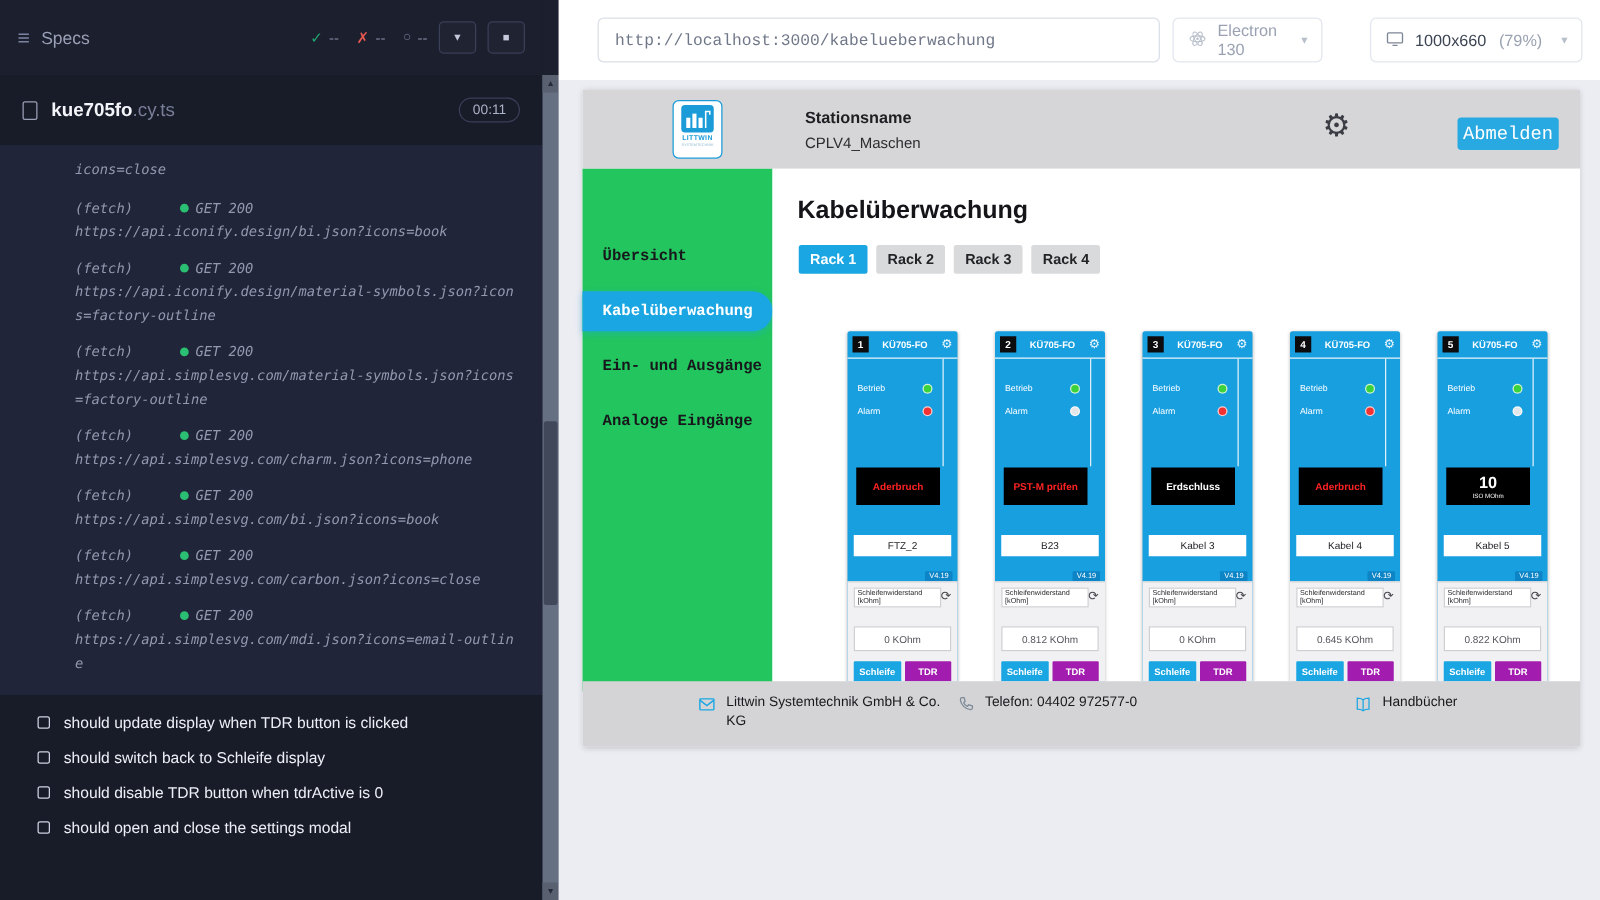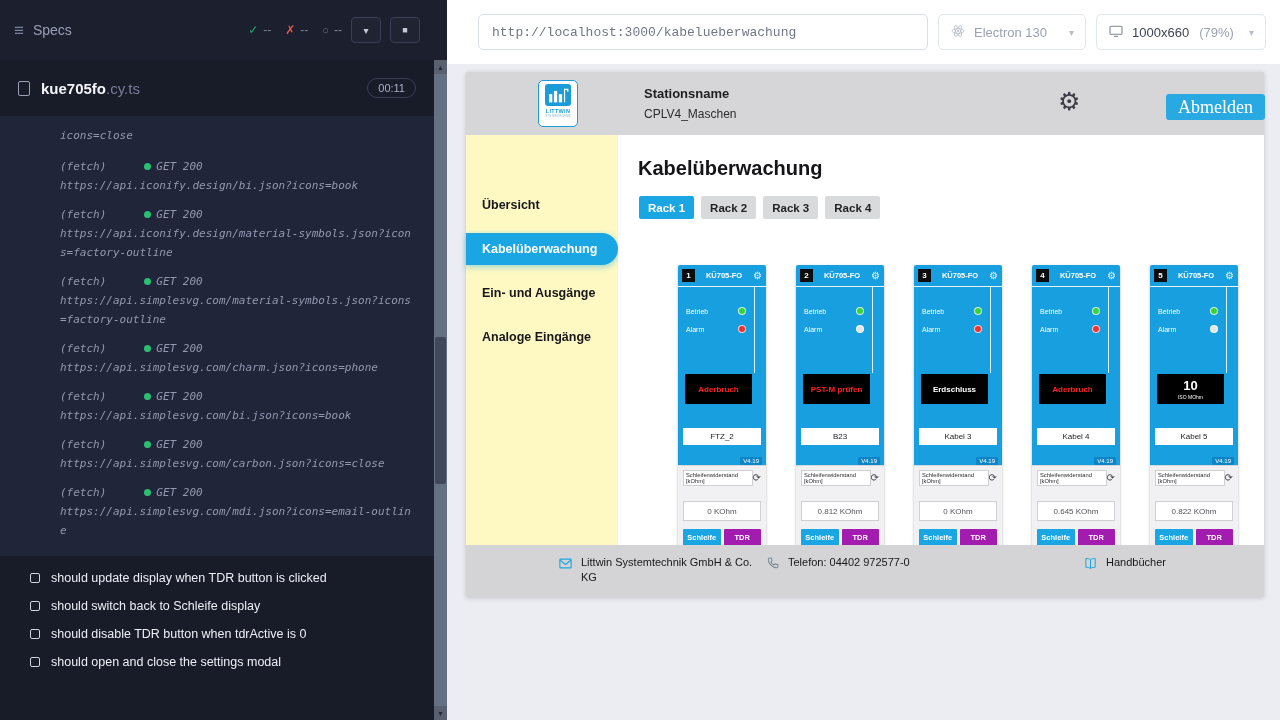--- a/index.html
+++ b/index.html
@@ -48,43 +48,43 @@
   .sb-up { top:0; } .sb-down { bottom:0; }
   .sb-thumb { position:absolute; left:1px; top:277px; width:11px; height:147px; background:#414859; border-radius:2px; cursor:grab; }
 
   
   .browser { position:absolute; left:447px; top:0; width:833px; height:720px; background:#ecedf3; }
   .browser-top { position:absolute; top:0; left:0; width:100%; height:64px; background:#ffffff; }
   .url-input { position:absolute; left:31px; top:14px; width:450px; height:36px; border:1px solid #dadfe8; border-radius:5px;
                padding:0 13px; color:#6f7788; font-size:13px; font-family:Liberation Mono, monospace; background:#fff; outline:none; }
   .bselect { position:absolute; top:14px; height:36px; border:1px solid #e2e6ee; border-radius:5px; background:#fff;
              display:flex; align-items:center; gap:8px; padding:0 11px; font-size:13px; cursor:pointer; }
-  .sel-electron { left:491px; width:148px; color:#99a1b3; }
+  .sel-electron { left:491px; width:120px; color:#99a1b3; }
   .sel-viewport { left:649px; width:170px; }
   .vp-size { color:#3d4554; } .vp-zoom { color:#9aa2b2; margin-left:2px; }
   .chev { margin-left:auto; color:#b7bfcb; font-size:10px; }
 
   .stage { position:absolute; top:64px; left:0; width:100%; height:656px; background:#ecedf3; }
 
   
   .app { position:absolute; left:19px; top:8px; width:798px; height:525px; background:#ffffff; box-shadow:0 1px 5px rgba(0,0,0,.18); }
 
   .app-header { position:absolute; top:0; left:0; width:100%; height:63px; background:#d6d6d9; }
   .logo { position:absolute; left:72px; top:8px; width:40px; height:47px; background:#fff; border:1.5px solid #1b9cd8; border-radius:5px; padding-top:3px; }
   .logo-mark { width:26px; height:22px; margin:0 auto; background:#1b9cd8; border-radius:3px; display:flex; align-items:center; justify-content:center; }
   .logo-brand { font-size:5.5px; font-weight:700; color:#1b9cd8; text-align:center; letter-spacing:.3px; margin-top:2px; }
   .logo-sub { font-size:3px; color:#8fb9d0; text-align:center; }
   .station { position:absolute; left:178px; top:14px; }
   .station-label { font-size:13px; font-weight:700; color:#1e1e23; }
   .station-value { font-size:12px; color:#2c2c31; margin-top:6px; }
   .header-gear { position:absolute; left:592px; top:13px; font-size:25px; color:#3c3c44; background:none; border:none; cursor:pointer; line-height:1.3; }
-  .logout-btn { position:absolute; left:700px; top:22px; width:99px; height:26px; background:#29a9e1; color:#fff; font-size:18px;
-                border:none; border-radius:3px; cursor:pointer; font-family:Liberation Serif, serif; }
-
-  .app-sidebar { position:absolute; top:63px; left:0; width:152px; bottom:44px; background:#fef9c3; }
+  .logout-btn { position:absolute; left:700px; top:22px; width:81px; height:26px; background:#29a9e1; color:#fff; font-size:15px;
+                border:none; border-radius:3px; cursor:pointer; font-family:Liberation Mono, monospace; }
+
+  .app-sidebar { position:absolute; top:63px; left:0; width:152px; bottom:44px; background:#22c55e;font-family:Liberation Mono, monospace; }
   .side-item { position:absolute; left:0; width:152px; height:32px; display:flex; align-items:center; padding-left:16px;
                font-size:12.5px; font-weight:700; color:#17171c; cursor:pointer; }
   .side-item.active { background:#1aa6e2; color:#fff; border-radius:0 16px 16px 0; box-shadow:0 2px 6px rgba(26,166,226,.45); }
   .si-0 { top:54px; } .si-1 { top:98px; } .si-2 { top:142px; } .si-3 { top:186px; }
 
   .app-main { position:absolute; top:63px; left:152px; right:0; height:410px; overflow:hidden; background:#fff; }
   .main-title { position:absolute; left:20px; top:22px; font-size:20px; font-weight:700; color:#141419; }
   .tabs { position:absolute; left:21px; top:61px; display:flex; gap:7px; }
   .tab { height:23px; padding:0 9px; font-size:11.5px; font-weight:700; display:flex; align-items:center;
          background:#d9dadc; color:#232327; border-radius:2px; cursor:pointer; border:none; font-family:"Liberation Sans",sans-serif; }

